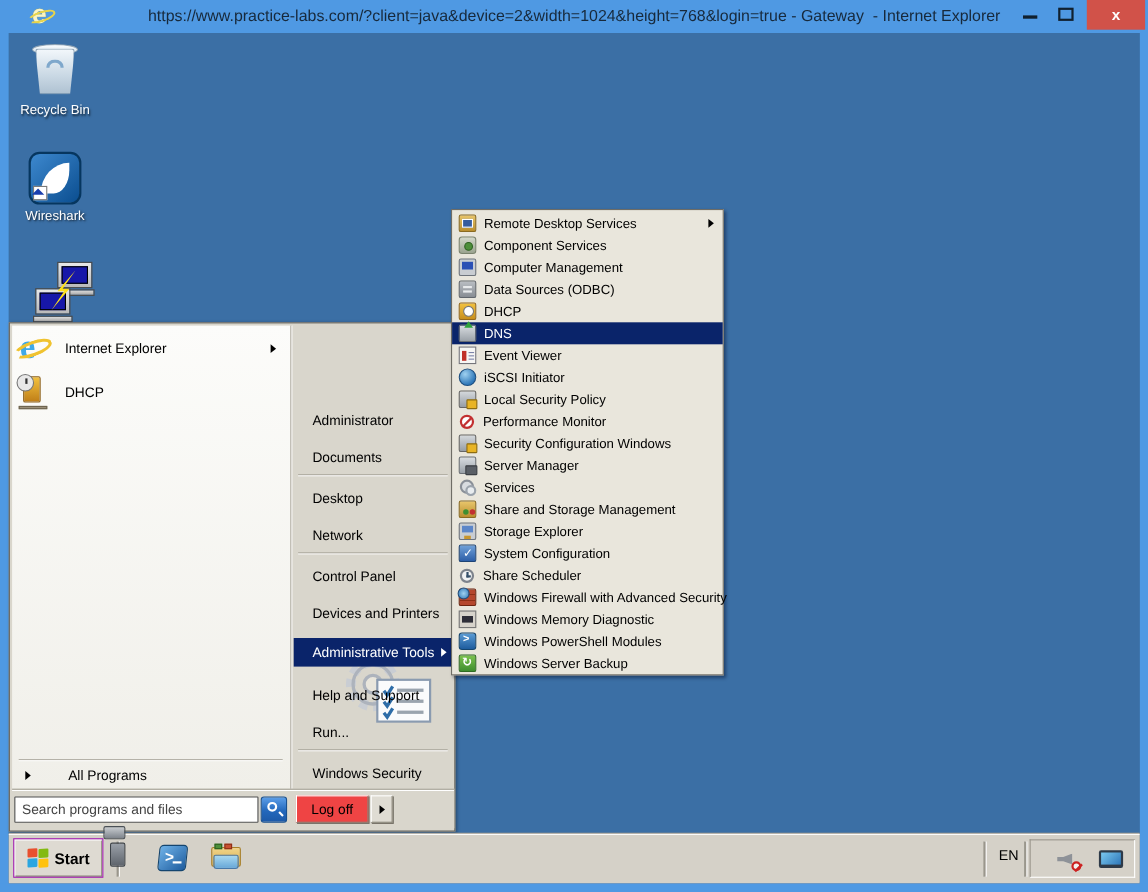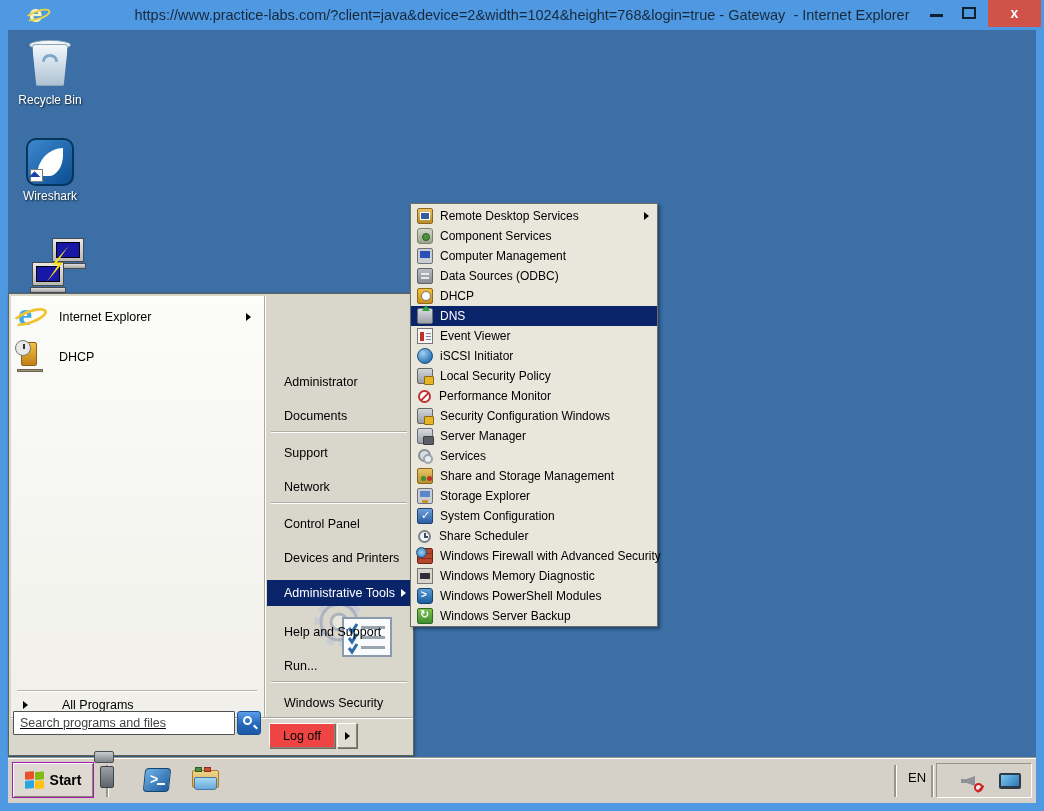--- a/index.html
+++ b/index.html
@@ -63,21 +63,21 @@
   .sm-bottom{position:absolute;left:2px;bottom:2px;width:402px;height:36px;background:#D9D6CC;border-top:1px solid #A9A69B;box-shadow:0 1px 0 #fff inset;}
 
   .sm-app{position:absolute;left:4px;width:248px;height:34px;display:flex;align-items:center;font-size:12.5px;color:#000;}
   .sm-app .lab{margin-left:12px;}
   .sm-app .arr-r{position:absolute;right:10px;}
   .allprog-divider{position:absolute;left:8px;top:396px;width:240px;height:1px;background:#B5B2A8;box-shadow:0 1px 0 #fff;}
   .allprog{position:absolute;left:4px;top:400px;width:248px;height:22px;display:flex;align-items:center;font-size:12.5px;}
   .allprog .arr{margin-left:10px;}
   .allprog .lab{margin-left:34px;}
 
-  .searchrow{position:absolute;left:4px;bottom:20px;display:flex;align-items:center;text-decoration:underline;}
+  .searchrow{position:absolute;left:4px;bottom:7px;display:flex;align-items:center;}
   .searchbox{width:222px;height:24px;border:1px solid #515151;background:#fff;font-size:12.5px;padding:0 6px;
              font-family:"Liberation Sans",sans-serif;color:#222;border-radius:1px;outline:none;}
   .searchbox::placeholder{color:#444;opacity:1;}
   .searchbtn{width:24px;height:24px;margin-left:2px;border:1px solid #19508F;border-radius:3px;
              background:linear-gradient(#5C9EE8,#2368BC 55%,#1C59A8);position:relative;cursor:pointer;}
   .mag{position:absolute;left:5px;top:4px;width:9px;height:9px;border:2px solid #fff;border-radius:50%;}
   .mag::after{content:"";position:absolute;left:8px;top:8px;width:5px;height:2px;background:#fff;transform:rotate(45deg);}
 
   .sm-right-item{position:absolute;left:257px;width:145px;height:22px;line-height:22px;font-size:12.5px;color:#000;
                  padding-left:18px;}
@@ -94,21 +94,21 @@
           border-top-color:#FFF;border-left-color:#FFF;box-shadow:1px 1px 0 #6e6a60;color:#000;
           font-family:"Liberation Sans",sans-serif;cursor:pointer;}
   .lo-arr{width:20px;height:25px;margin-left:2px;background:#DFDCD3;border:1px solid #888478;
           border-top-color:#FFF;border-left-color:#FFF;box-shadow:1px 1px 0 #6e6a60;position:relative;cursor:pointer;}
   .lo-arr::after{content:"";position:absolute;left:7px;top:8px;width:0;height:0;
                  border-top:4px solid transparent;border-bottom:4px solid transparent;border-left:5px solid #000;}
 
   .arr-black{width:0;height:0;border-top:4px solid transparent;border-bottom:4px solid transparent;border-left:5px solid #000;}
 
   
-  .submenu{position:absolute;left:410px;top:203px;width:248px;height:424px;background:#E9E6DC;
+  .submenu{position:absolute;left:410px;top:190px;width:248px;height:424px;background:#E9E6DC;
            border:1px solid #6F6D66;box-shadow:2px 2px 3px rgba(0,10,40,.45);padding-top:2px;}
   .sm-row{position:relative;height:20px;display:flex;align-items:center;padding-left:6px;font-size:12px;color:#000;}
   .sm-row .lbl{margin-left:7px;white-space:nowrap;}
   .sm-row.sel{background:var(--selection,#0A246A);color:#fff;}
   .sm-row .arr-r{position:absolute;right:8px;}
 
   
   .ic16{width:16px;height:16px;display:inline-block;position:relative;flex:none;}
   [data-icon="remote-desktop-services"]{background:linear-gradient(#E8C56A,#B98E2E);border:1px solid #8A6A20;border-radius:2px;}
   [data-icon="remote-desktop-services"]::after{content:"";position:absolute;left:2px;top:3px;width:8px;height:6px;background:#355C9E;border:1px solid #fff;}
@@ -305,21 +305,21 @@
       <g fill="#9AA4AE">
           <rect x="56" y="32" width="24" height="3"></rect>
           <rect x="56" y="42" width="24" height="3"></rect>
           <rect x="56" y="52" width="24" height="3"></rect>
         </g>
     </svg>
 
     <div class="sm-right-item" style="top:77px;">Administrator</div>
     <div class="sm-right-item" style="top:111px;">Documents</div>
     <div class="sm-right-divider" style="top:137px;"></div>
-    <div class="sm-right-item" style="top:148px;">Support</div>
+    <div class="sm-right-item" style="top:148px;">Desktop</div>
     <div class="sm-right-item" style="top:182px;">Network</div>
     <div class="sm-right-divider" style="top:208px;"></div>
     <div class="sm-right-item" style="top:219px;">Control Panel</div>
     <div class="sm-right-item" style="top:253px;">Devices and Printers</div>
     <div class="sm-right-sel" style="top:286px;">
       <span>Administrative Tools</span>
       <span class="warr"></span>
     </div>
     <div class="sm-right-item" style="top:327px;">Help and Support</div>
     <div class="sm-right-item" style="top:361px;">Run...</div>

